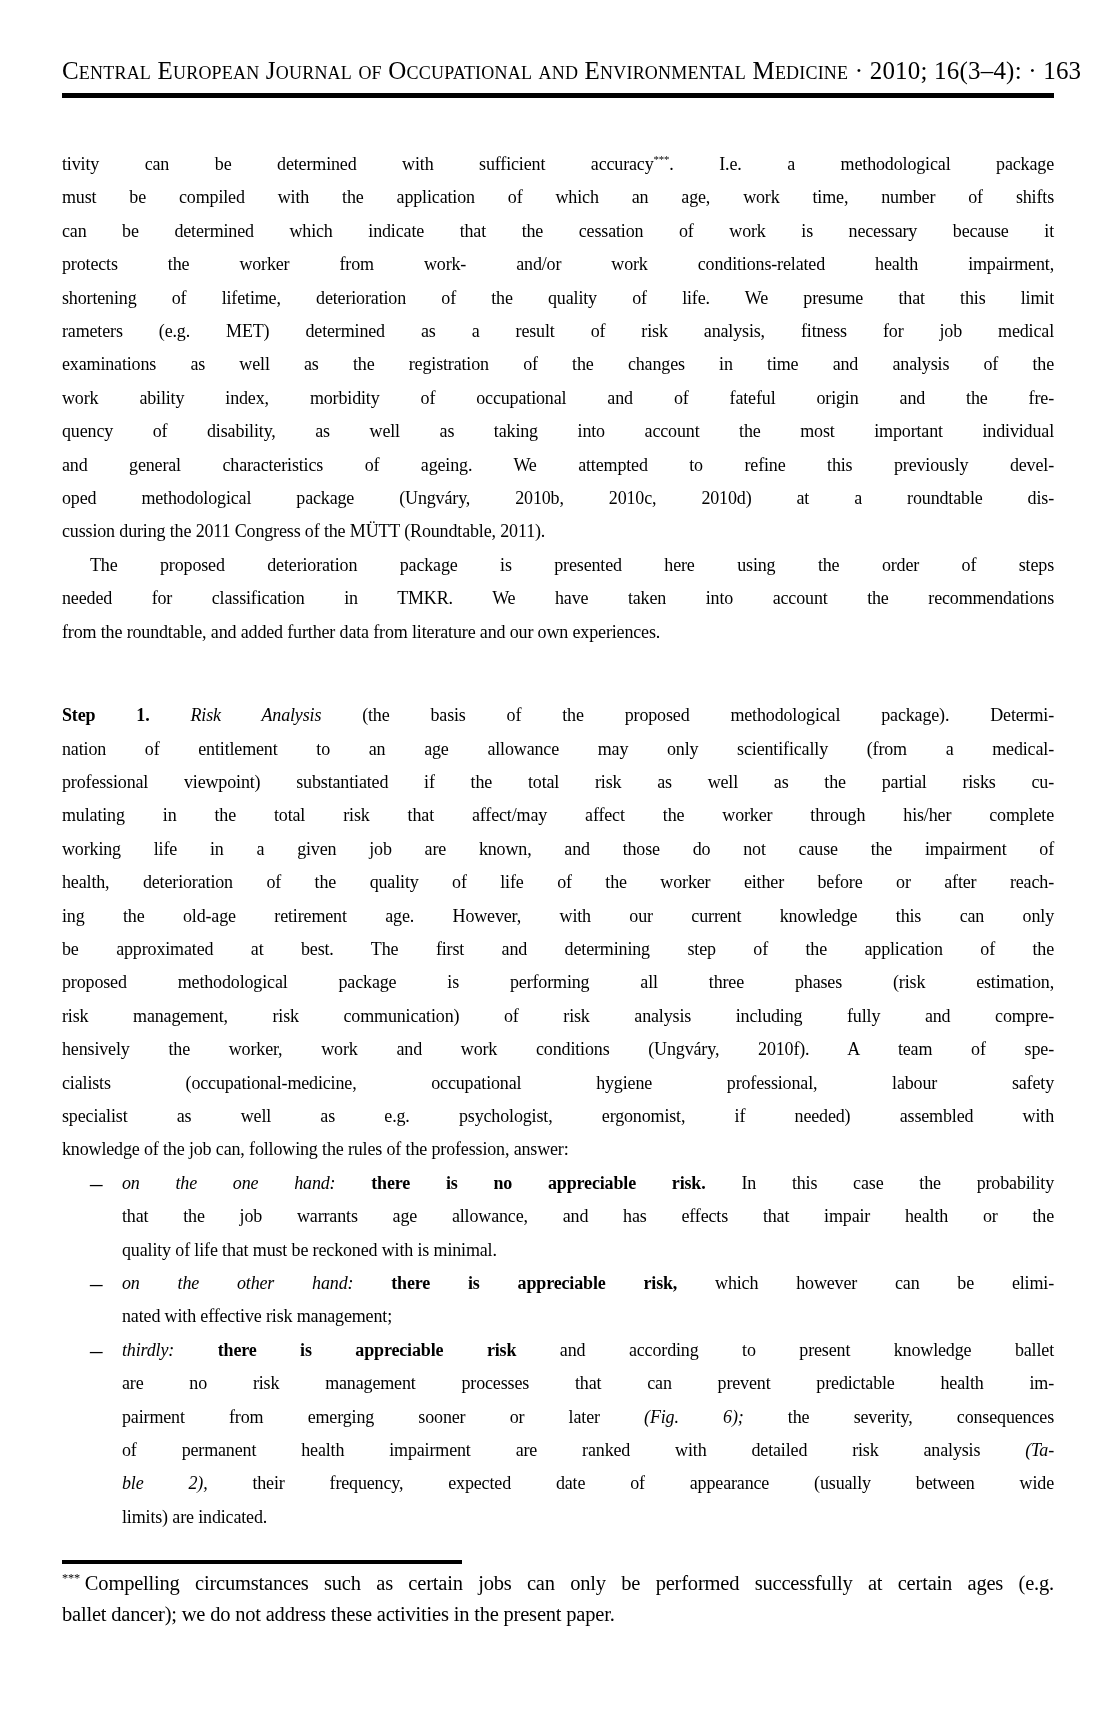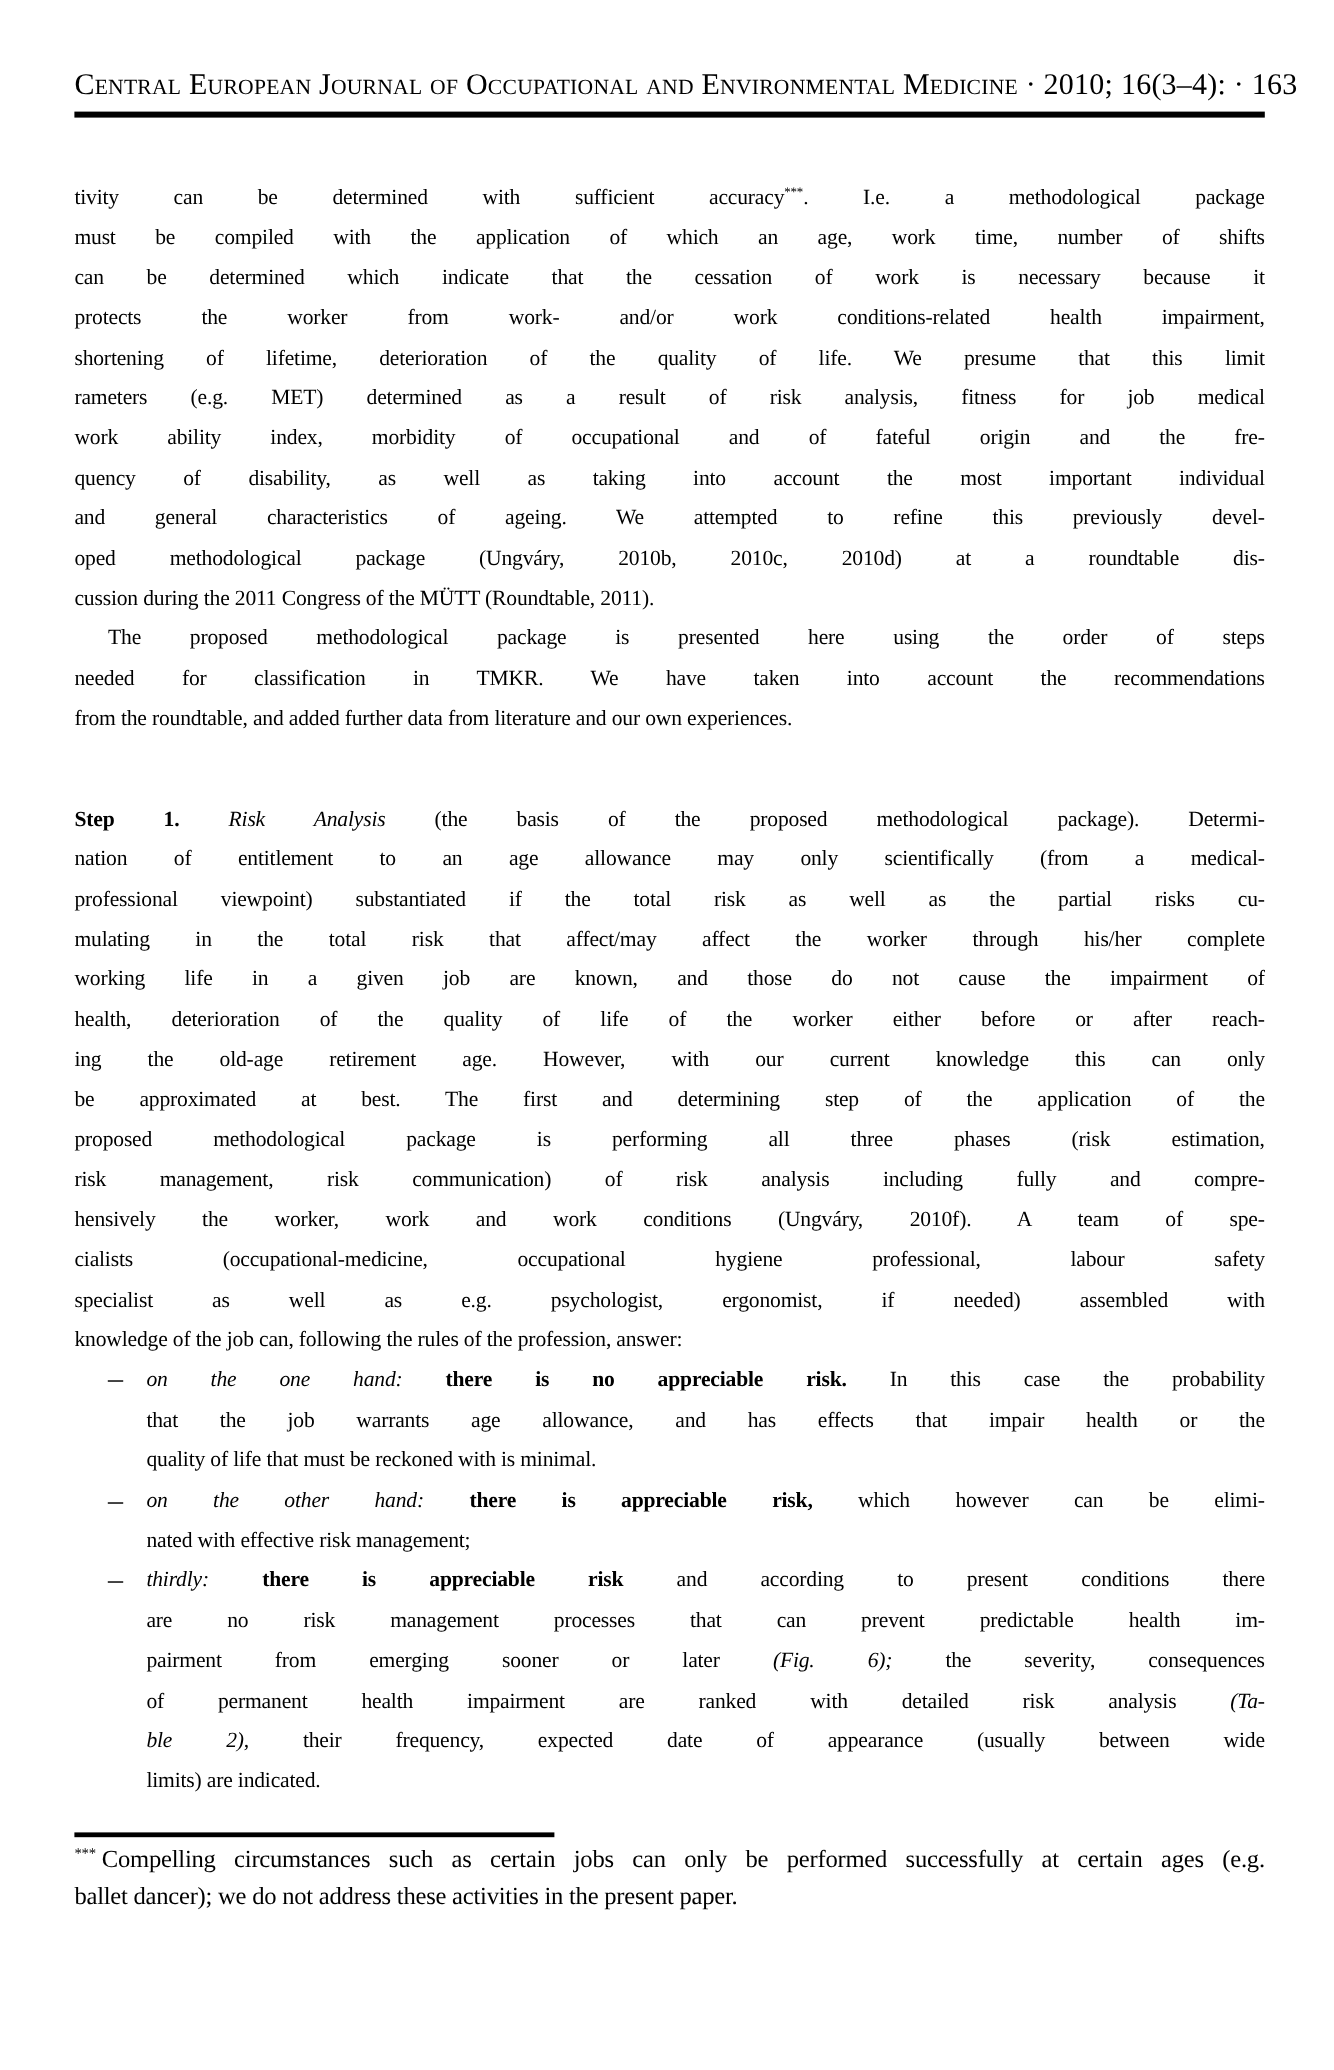--- a/index.html
+++ b/index.html
@@ -98,28 +98,29 @@
   <div class="header-rule"></div>
 
   <div class="body-text">
       <div class="block para">
         <div class="line"><span>tivity can be determined with sufficient accuracy</span><sup>***</sup><span>. I.e. a methodological package</span></div>
         <div class="line"><span>must be compiled with the application of which an age, work time, number of shifts</span></div>
         <div class="line"><span>can be determined which indicate that the cessation of work is necessary because it</span></div>
         <div class="line"><span>protects the worker from work- and/or work conditions-related health impairment,</span></div>
         <div class="line"><span>shortening of lifetime, deterioration of the quality of life. We presume that this limit</span></div>
         <div class="line"><span>rameters (e.g. MET) determined as a result of risk analysis, fitness for job medical</span></div>
+        <div class="line"><span>examinations as well as the registration of the changes in time and analysis of the</span></div>
         <div class="line"><span>work ability index, morbidity of occupational and of fateful origin and the fre-</span></div>
         <div class="line"><span>quency of disability, as well as taking into account the most important individual</span></div>
         <div class="line"><span>and general characteristics of ageing. We attempted to refine this previously devel-</span></div>
         <div class="line"><span>oped methodological package (Ungváry, 2010b, 2010c, 2010d) at a roundtable dis-</span></div>
         <div class="line last"><span>cussion during the 2011 Congress of the MÜTT (Roundtable, 2011).</span></div>
       </div>
       <div class="block para">
-        <div class="line indent"><span>The proposed methodological package is presented here using the order of steps</span></div>
+        <div class="line indent"><span>The proposed deterioration package is presented here using the order of steps</span></div>
         <div class="line"><span>needed for classification in TMKR. We have taken into account the recommendations</span></div>
         <div class="line last"><span>from the roundtable, and added further data from literature and our own experiences.</span></div>
       </div>
       <div class="block para step">
         <div class="line"><span class="bold">Step 1.</span><span> </span><span class="italic">Risk Analysis</span><span> (the basis of the proposed methodological package). Determi-</span></div>
         <div class="line"><span>nation of entitlement to an age allowance may only scientifically (from a medical-</span></div>
         <div class="line"><span>professional viewpoint) substantiated if the total risk as well as the partial risks cu-</span></div>
         <div class="line"><span>mulating in the total risk that affect/may affect the worker through his/her complete</span></div>
         <div class="line"><span>working life in a given job are known, and those do not cause the impairment of</span></div>
         <div class="line"><span>health, deterioration of the quality of life of the worker either before or after reach-</span></div>
@@ -138,21 +139,21 @@
         <div class="line"><span>that the job warrants age allowance, and has effects that impair health or the</span></div>
         <div class="line last"><span>quality of life that must be reckoned with is minimal.</span></div>
       </div>
       <div class="block list-item">
         <span class="marker">–</span>
         <div class="line"><span class="italic">on the other hand:</span><span> </span><span class="bold">there is appreciable risk,</span><span> which however can be elimi-</span></div>
         <div class="line last"><span>nated with effective risk management;</span></div>
       </div>
       <div class="block list-item">
         <span class="marker">–</span>
-        <div class="line"><span class="italic">thirdly:</span><span> </span><span class="bold">there is appreciable risk</span><span> and according to present conditions there</span></div>
+        <div class="line"><span class="italic">thirdly:</span><span> </span><span class="bold">there is appreciable risk</span><span> and according to present knowledge ballet</span></div>
         <div class="line"><span>are no risk management processes that can prevent predictable health im-</span></div>
         <div class="line"><span>pairment from emerging sooner or later </span><span class="italic">(Fig. 6);</span><span> the severity, consequences</span></div>
         <div class="line"><span>of permanent health impairment are ranked with detailed risk analysis </span><span class="italic">(Ta-</span></div>
         <div class="line"><span class="italic">ble 2),</span><span> their frequency, expected date of appearance (usually between wide</span></div>
         <div class="line last"><span>limits) are indicated.</span></div>
       </div>
     </div>
 
   <div class="footnote-rule"></div>
   <div class="footnote">

